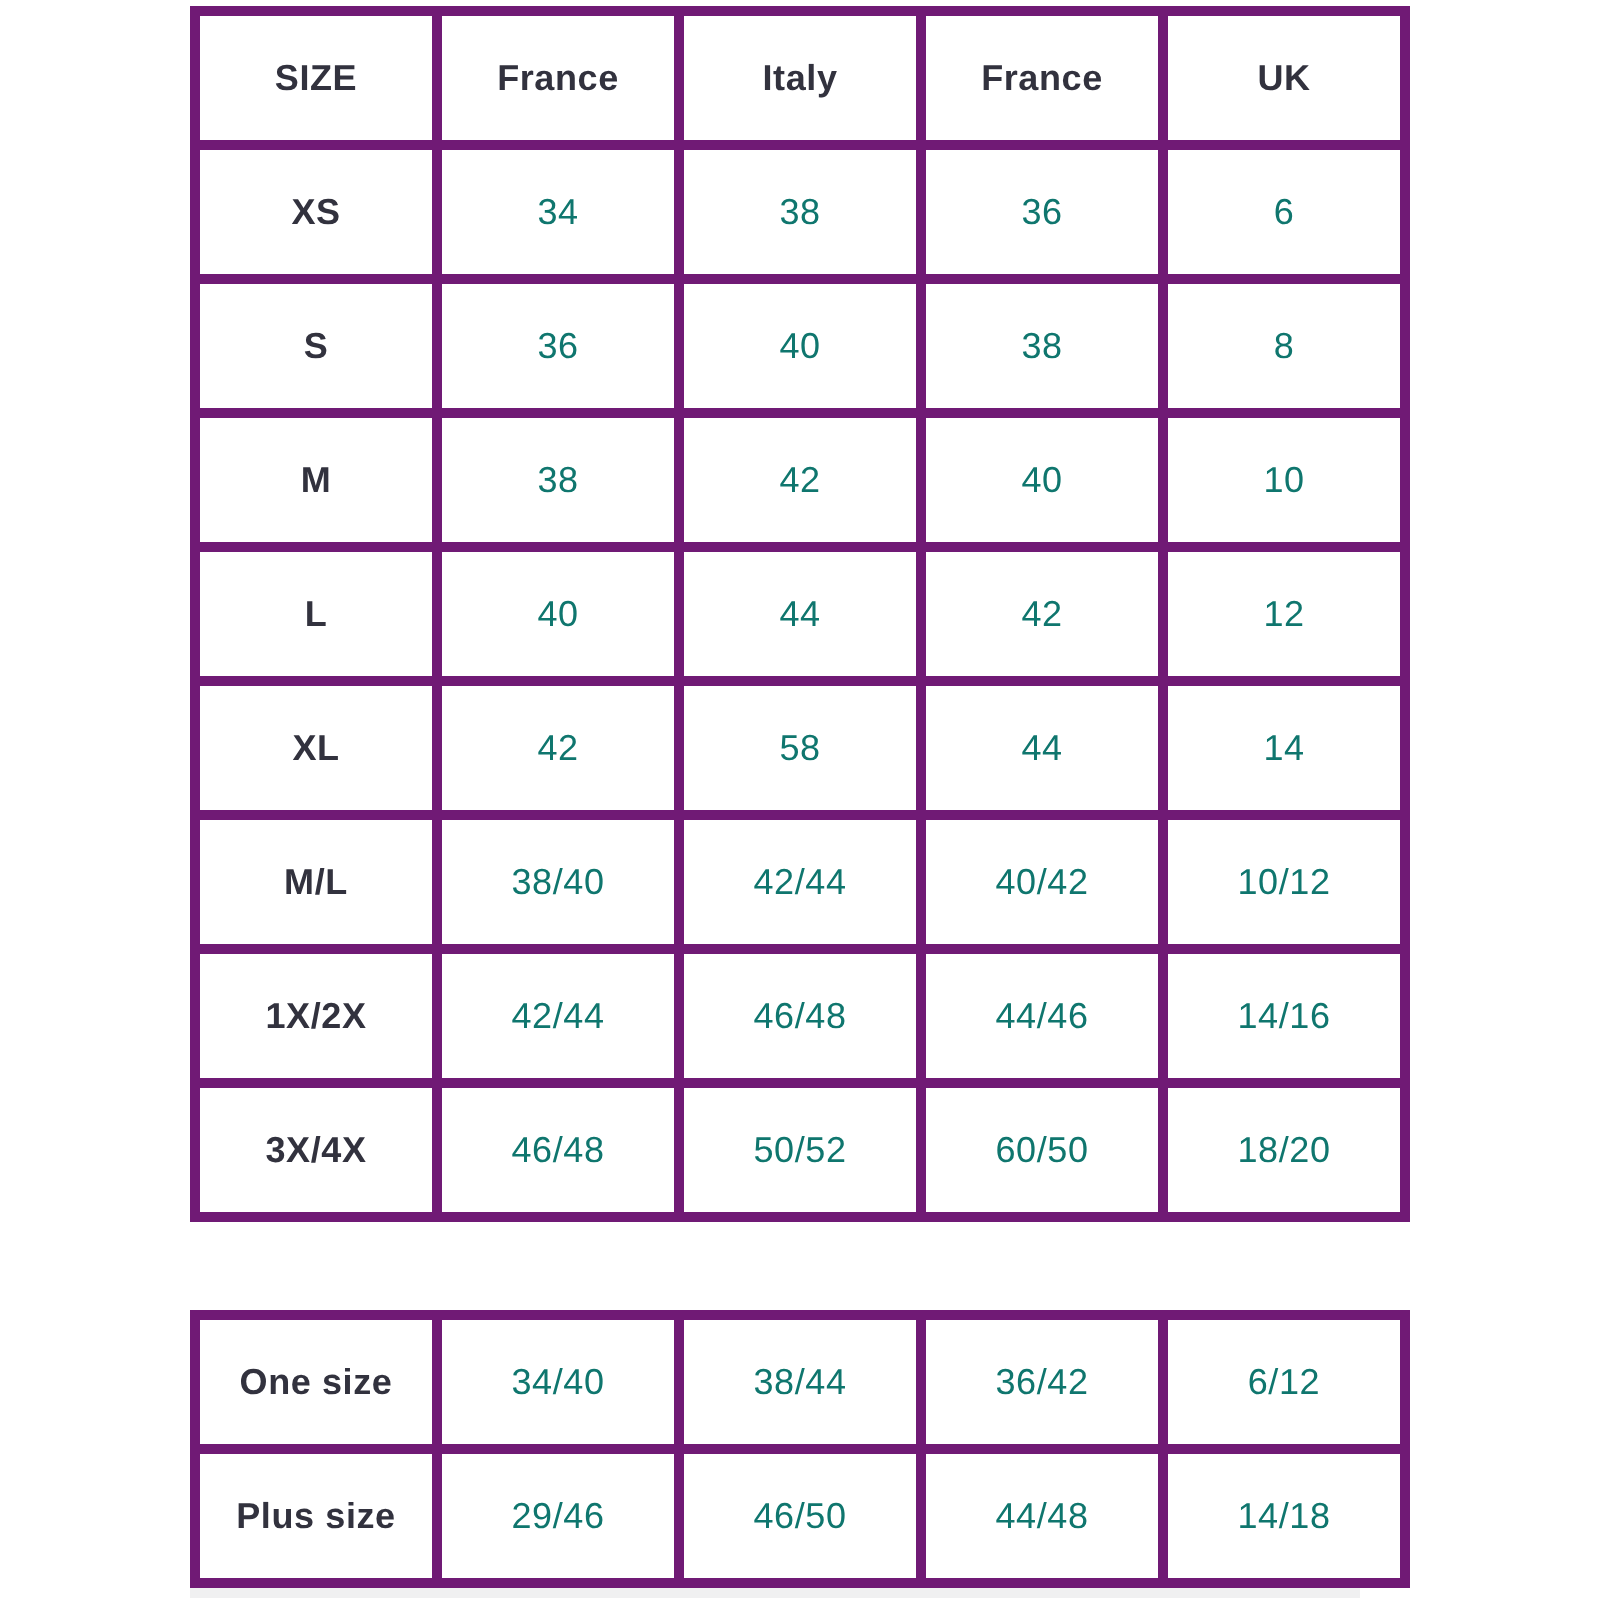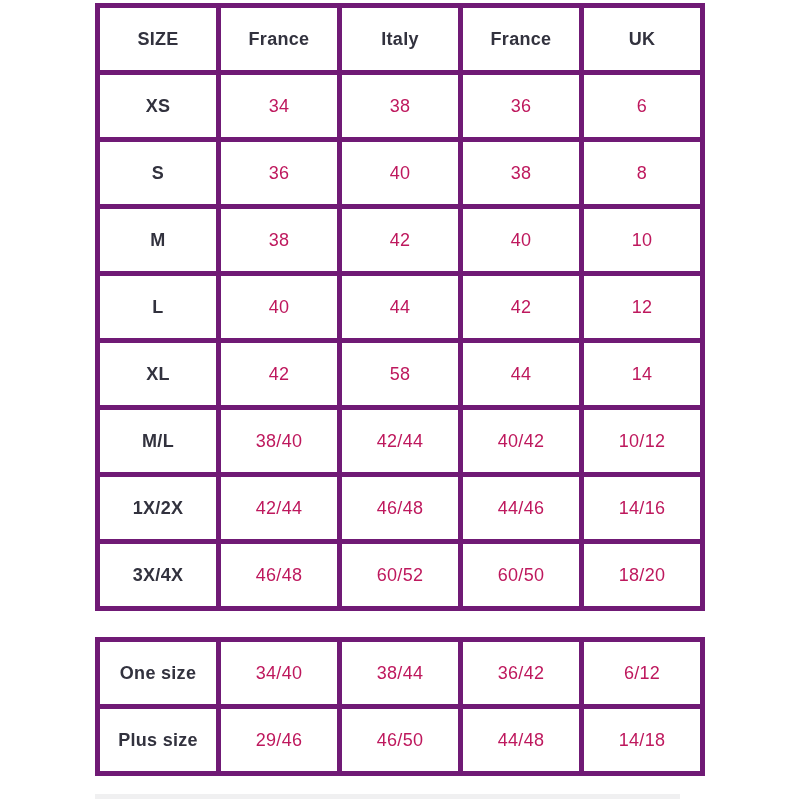--- a/index.html
+++ b/index.html
@@ -33,24 +33,24 @@
     letter-spacing: 0.3px;
     padding: 0;
     background: #ffffff;
   }
   th {
     font-weight: 700;
     color: #32323e;
   }
   td {
     font-weight: 400;
-    color: #be185d;
+    color: #0f766e;
   }
   .secondary-table {
-    margin-top: 26px;
+    margin-top: 44px;
   }
   .bottom-strip {
     position: absolute;
     left: 95px;
     top: 794px;
     width: 585px;
     height: 5px;
     background: #f0f0f1;
   }
 </style>
@@ -115,21 +115,21 @@
       <tr>
         <th>1X/2X</th>
         <td>42/44</td>
         <td>46/48</td>
         <td>44/46</td>
         <td>14/16</td>
       </tr>
       <tr>
         <th>3X/4X</th>
         <td>46/48</td>
-        <td>60/52</td>
+        <td>50/52</td>
         <td>60/50</td>
         <td>18/20</td>
       </tr>
     </tbody>
   </table>
 
   <table class="secondary-table">
     <tbody>
       <tr>
         <th>One size</th>

